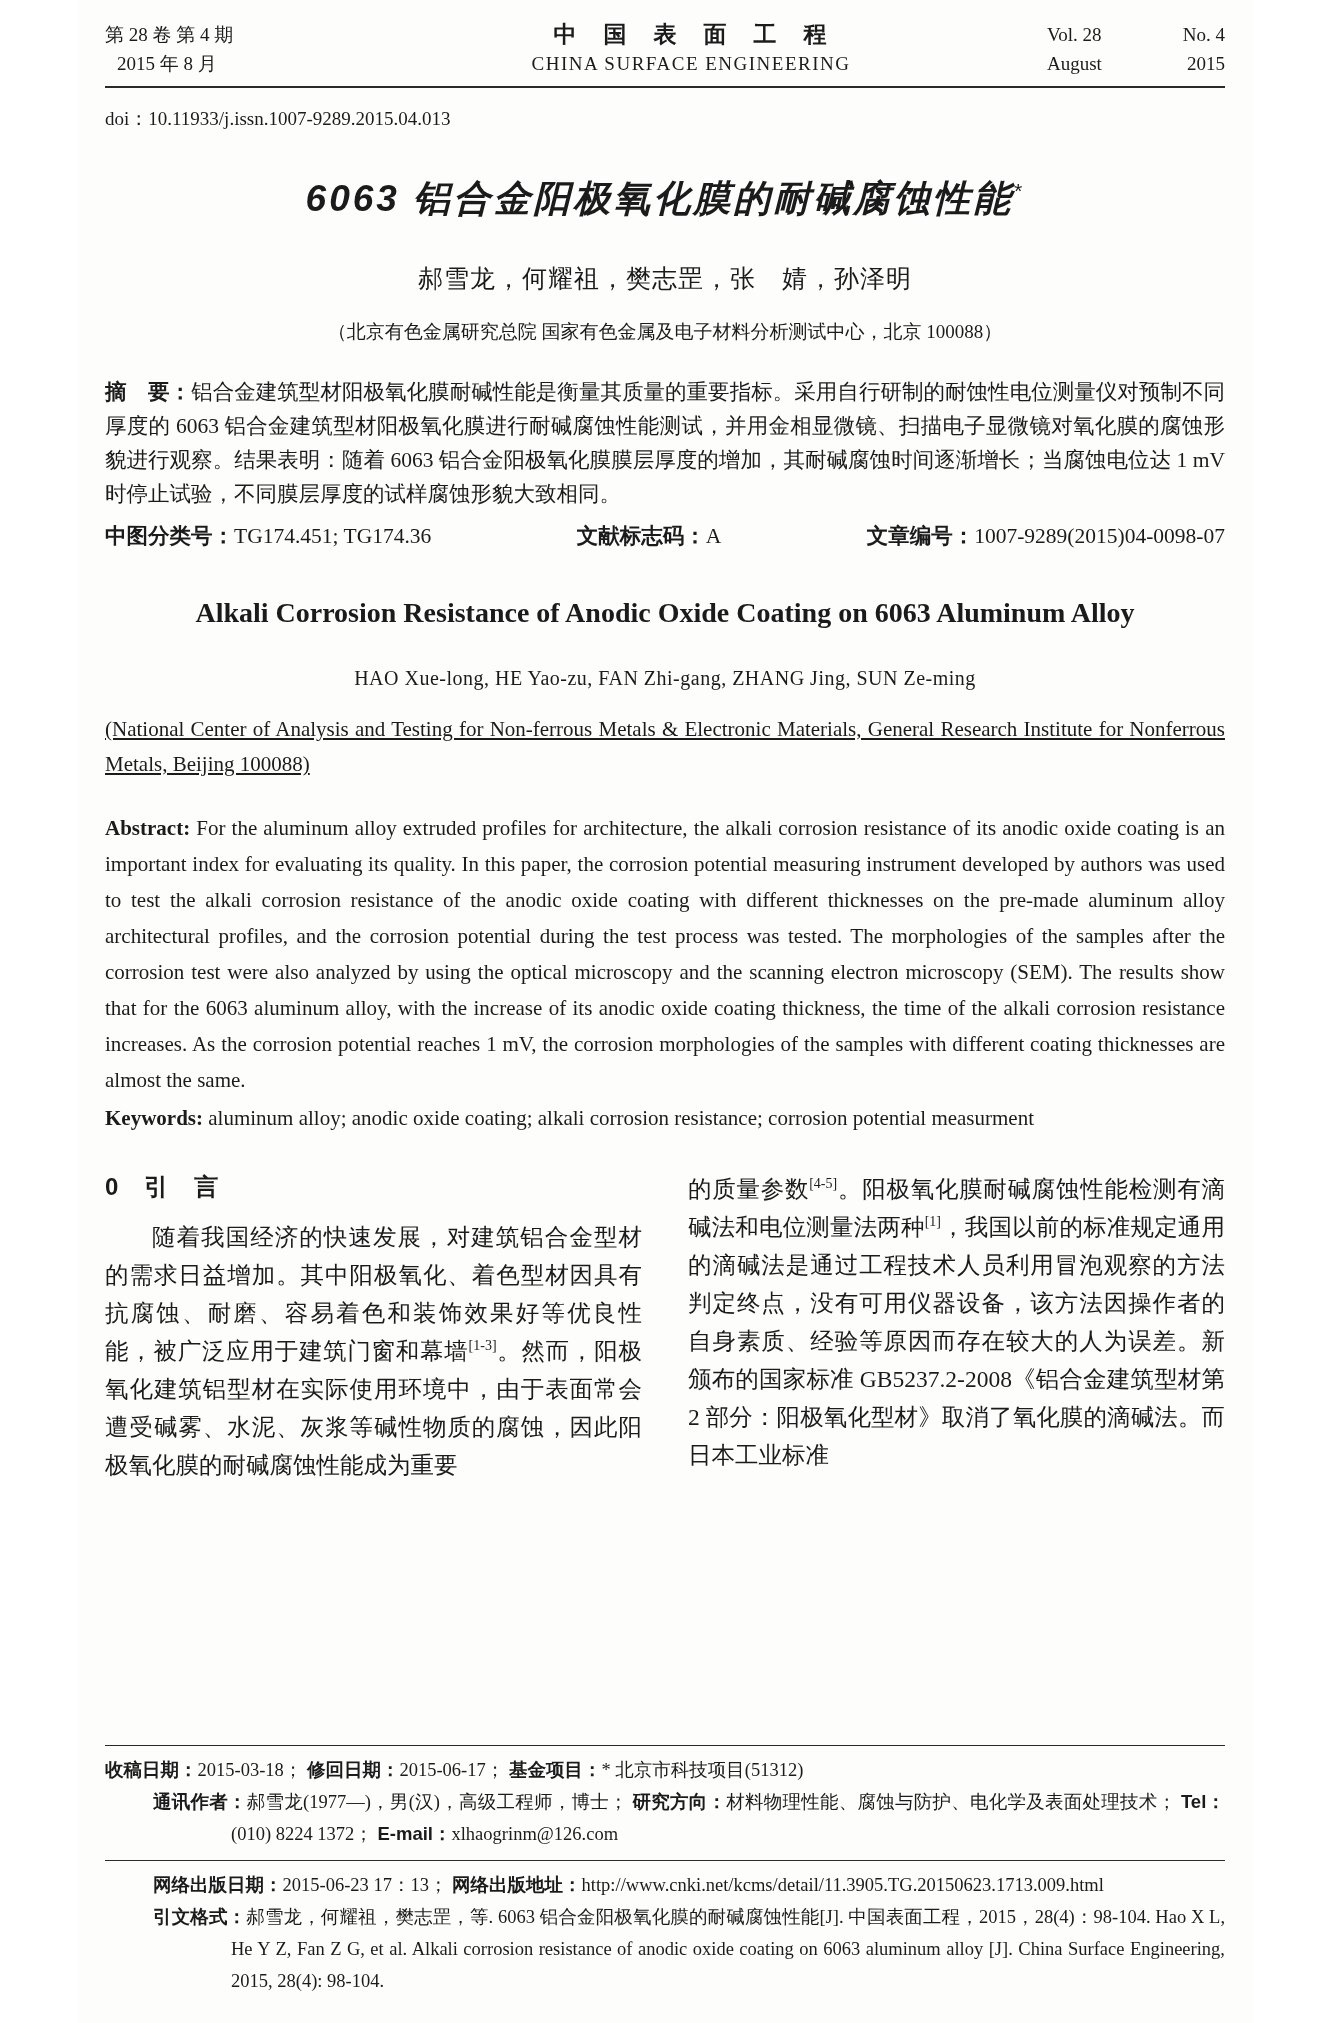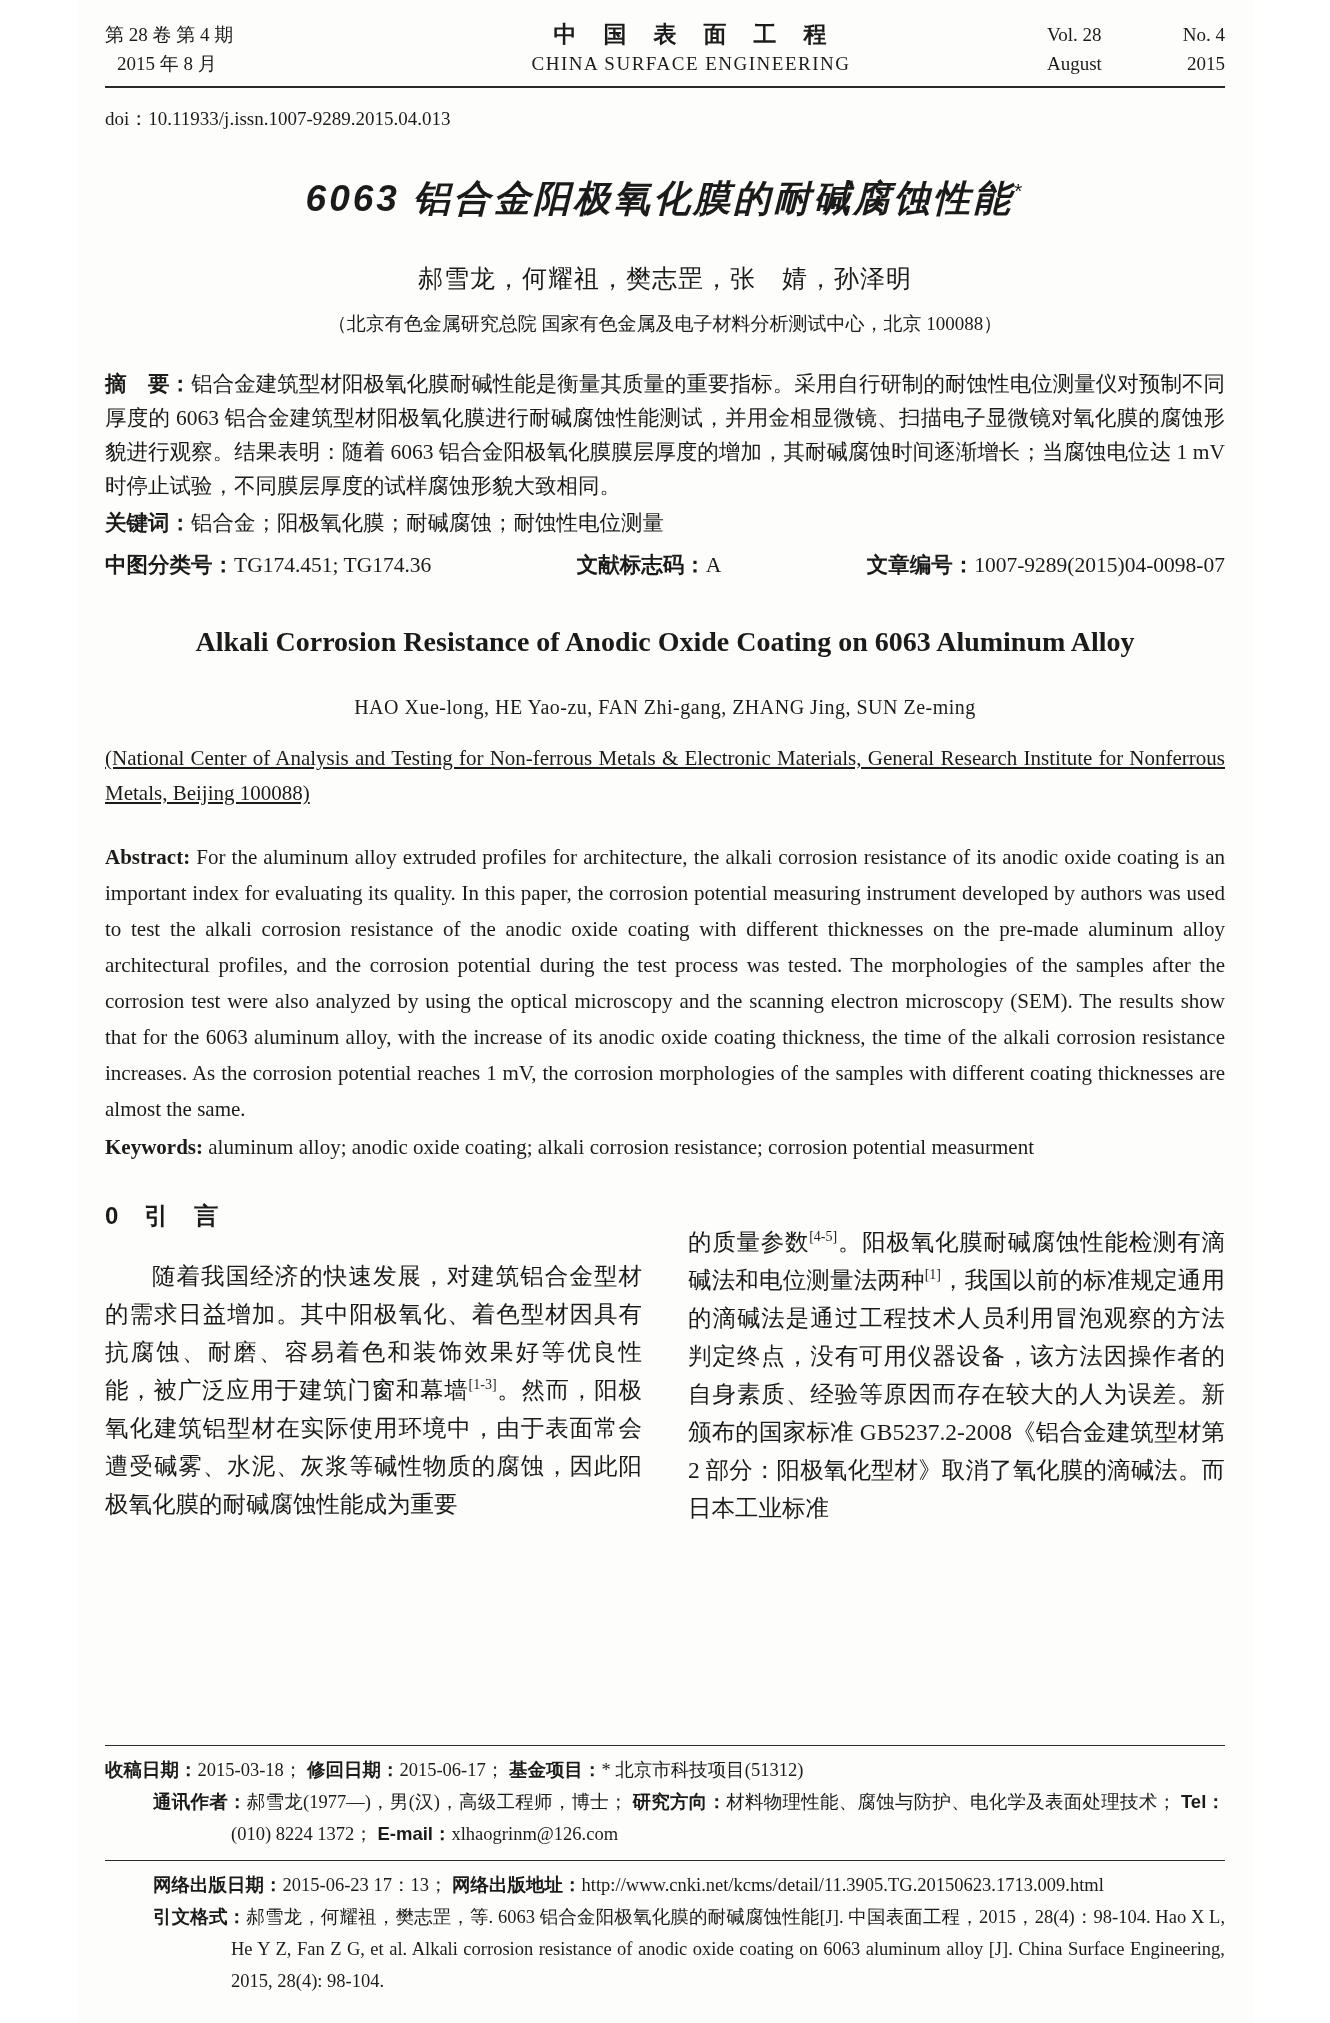--- a/index.html
+++ b/index.html
@@ -30,40 +30,40 @@
   .jh-en { font-size: 19px; letter-spacing: 1.5px; }
   .jh-right { width: 178px; }
   .jh-right .row { display: flex; justify-content: space-between; }
   .rule-top { border: none; border-top: 2.5px solid #2a2a2a; margin: 8px 0 0 0; }
   .doi { font-size: 19px; margin-top: 18px; }
 
   
   .cn-title { text-align: center; font-size: 37px; margin-top: 42px; letter-spacing: 3px; font-style: italic; }
   .cn-title sup { font-size: 21px; font-weight: normal; vertical-align: super; }
   .cn-authors { text-align: center; font-size: 25px; margin-top: 38px; letter-spacing: 1px; }
-  .cn-affil { text-align: center; font-size: 19px; margin-top: 16px; }
+  .cn-affil { text-align: center; font-size: 19px; margin-top: 24px; }
 
   .para { font-size: 21.5px; line-height: 34px; text-align: justify; }
   .cn-abstract { margin-top: 30px; }
   .cn-keywords { margin-top: 3px; }
   .clc-line { display: flex; justify-content: space-between; font-size: 21.5px; line-height: 34px; margin-top: 8px; }
 
   
   .en-title { text-align: center; font-size: 28px; font-weight: bold; margin-top: 44px; }
   .en-authors { text-align: center; font-size: 20px; margin-top: 38px; letter-spacing: 0.5px; }
   .en-affil { font-size: 21px; line-height: 35px; margin-top: 22px; text-align: justify; text-decoration: underline; }
   .en-abstract { font-size: 21px; line-height: 36px; margin-top: 28px; text-align: justify; }
   .en-abstract b, .en-keywords b { font-weight: bold; }
   .en-keywords { font-size: 21px; line-height: 36px; margin-top: 2px; text-align: justify; }
 
   
   .columns { display: flex; gap: 46px; margin-top: 34px; }
   .col { flex: 1; min-width: 0; }
   .sec-heading { font-size: 24px; line-height: 34px; margin: 0 0 14px 0; letter-spacing: 1px; }
-  .body-p { font-size: 23.5px; line-height: 38px; text-align: justify; margin-top: 24px; }
+  .body-p { font-size: 23.5px; line-height: 38px; text-align: justify; }
   .indent2 { text-indent: 2em; }
   sup.ref { font-size: 14px; line-height: 0; }
 
   .spacer { flex: 1 1 auto; min-height: 0; }
 
   
   .fnotes { font-size: 18.5px; line-height: 32px; }
   .fn-rule { border: none; border-top: 1.5px solid #2a2a2a; margin: 10px 0 8px 0; }
   .fn { text-align: justify; }
   .hang { padding-left: 78px; text-indent: -78px; margin-left: 48px; }
@@ -96,21 +96,20 @@
   <hr class="rule-top">
 
   <div class="doi">doi：10.11933/j.issn.1007-9289.2015.04.013</div>
 
   <div class="cn-title hei"><span>6063 铝合金阳极氧化膜的耐碱腐蚀性能</span><sup>*</sup></div>
   <div class="cn-authors">郝雪龙，何耀祖，樊志罡，张　婧，孙泽明</div>
   <div class="cn-affil">（北京有色金属研究总院 国家有色金属及电子材料分析测试中心，北京 100088）</div>
 
   <p class="para cn-abstract"><span class="hei">摘　要：</span><span>铝合金建筑型材阳极氧化膜耐碱性能是衡量其质量的重要指标。采用自行研制的耐蚀性电位测量仪对预制不同厚度的 6063 铝合金建筑型材阳极氧化膜进行耐碱腐蚀性能测试，并用金相显微镜、扫描电子显微镜对氧化膜的腐蚀形貌进行观察。结果表明：随着 6063 铝合金阳极氧化膜膜层厚度的增加，其耐碱腐蚀时间逐渐增长；当腐蚀电位达 1 mV 时停止试验，不同膜层厚度的试样腐蚀形貌大致相同。</span></p>
 
-  <p class="para cn-keywords"><span class="hei">关键词：</span><span>铝合金；阳极氧化膜；耐碱腐蚀；耐蚀性电位测量</span></p>
 
   <div class="clc-line">
     <span><span class="hei">中图分类号：</span><span>TG174.451; TG174.36</span></span>
     <span><span class="hei">文献标志码：</span><span>A</span></span>
     <span><span class="hei">文章编号：</span><span>1007-9289(2015)04-0098-07</span></span>
   </div>
 
   <div class="en-title">Alkali Corrosion Resistance of Anodic Oxide Coating on 6063 Aluminum Alloy</div>
   <div class="en-authors">HAO Xue-long, HE Yao-zu, FAN Zhi-gang, ZHANG Jing, SUN Ze-ming</div>
   <div class="en-affil">(National Center of Analysis and Testing for Non-ferrous Metals &amp; Electronic Materials, General Research Institute for Nonferrous Metals, Beijing 100088)</div>

